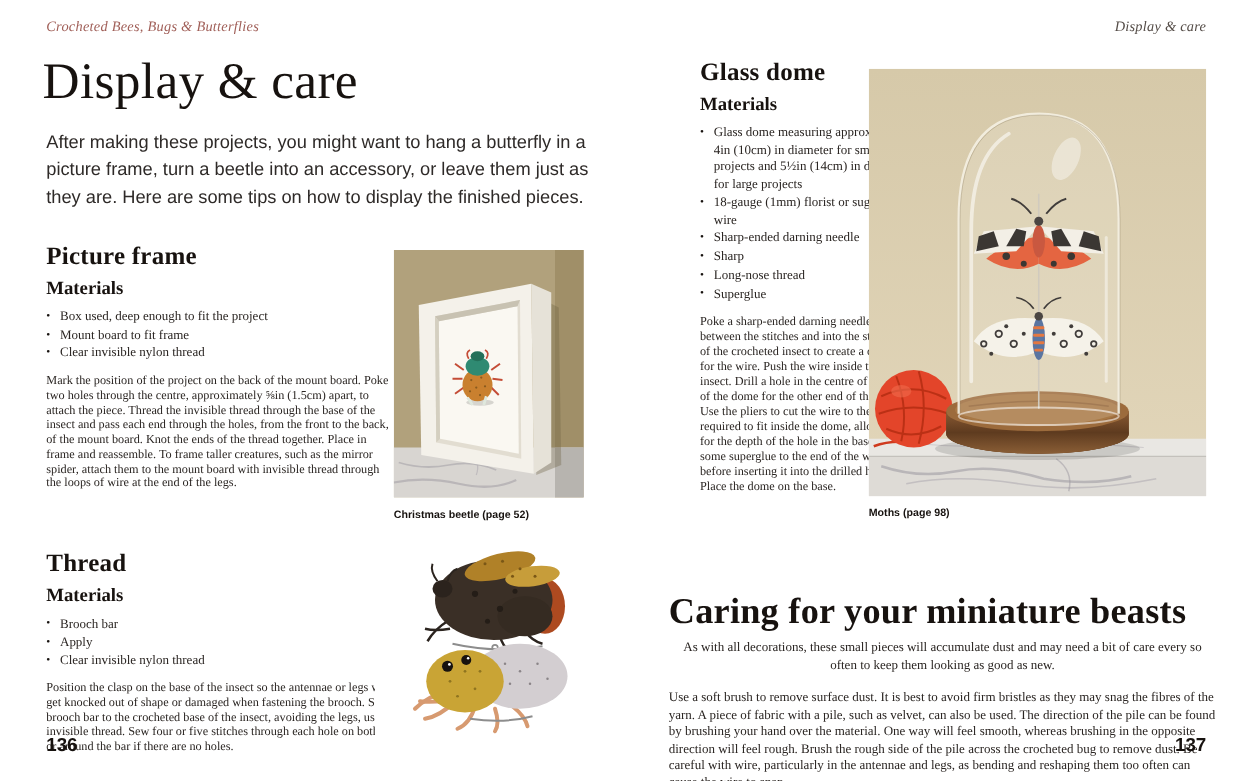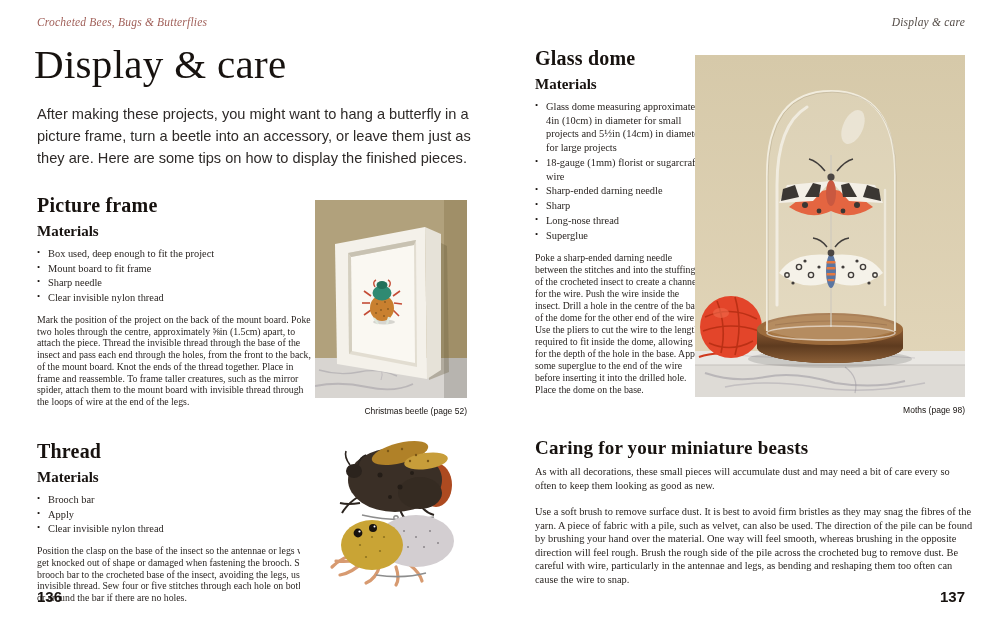--- a/index.html
+++ b/index.html
@@ -16,51 +16,50 @@
   .runhead-left{left:37px;top:16px;color:#a05f58;}
   .runhead-right{right:35px;top:16px;color:#544c47;text-align:right;}
 
   
   .page-title{left:34px;top:40px;font-family:"Liberation Serif",serif;font-size:41px;color:#17120f;letter-spacing:.3px;}
 
   .intro{left:37px;top:104px;width:462px;font-family:"Liberation Sans",sans-serif;
          font-size:14.6px;line-height:1.5;color:#2e2a28;}
 
   h2.sec{font-family:"Liberation Serif",serif;font-weight:700;font-size:20px;color:#17120f;margin:0 0 6px 0;letter-spacing:.2px;}
-  h2.sec-big{font-size:19px;}
+  h2.sec-big{font-size:29px;margin-top:36px;}
   h3.materials{font-family:Liberation Serif, serif;font-weight:700;font-size:15px;color:#17120f;margin:0 0 7px 0;}
 
   ul.mats{list-style:none;margin:0;padding:0;font-size:10.4px;line-height:1.32;color:#2a2522;}
   ul.mats li{position:relative;padding-left:11px;margin:0 0 1px 0;}
   ul.mats li:before{content:"•";position:absolute;left:0;top:0;font-size:9px;color:#17120f;}
 
   p.body{margin:0;font-size:9.8px;line-height:1.2;color:#2a2522;text-align:left;}
 
-  .caption{font-family:"Liberation Sans",sans-serif;font-weight:400;font-size:8.5px;color:#17120f;text-align:right;}
+  .caption{font-family:"Liberation Sans",sans-serif;font-weight:700;font-size:8.5px;color:#17120f;text-align:left;}
 
   .pagenum{font-family:"Liberation Sans",sans-serif;font-weight:700;font-size:15px;color:#17120f;}
 
   .photo{display:block;}
 </style>
 </head>
 <body>
 
 <div class="abs runhead runhead-left">Crocheted Bees, Bugs &amp; Butterflies</div>
 <div class="abs runhead runhead-right">Display &amp; care</div>
 
 <div class="abs page-title">Display &amp; care</div>
 <div class="abs intro">After making these projects, you might want to hang a butterfly in a picture frame, turn a beetle into an accessory, or leave them just as they are. Here are some tips on how to display the finished pieces.</div>
 
 <div class="abs" style="left:37px;top:194px;width:278px;">
   <h2 class="sec">Picture frame</h2>
   <h3 class="materials">Materials</h3>
   <ul class="mats">
     <li>Box used, deep enough to fit the project</li>
     <li>Mount board to fit frame</li>
-    <li>Sharp needle</li>
     <li>Clear invisible nylon thread</li>
   </ul>
   <p class="body" style="margin-top:9px;">Mark the position of the project on the back of the mount board. Poke two holes through the centre, approximately ⅝in (1.5cm) apart, to attach the piece. Thread the invisible thread through the base of the insect and pass each end through the holes, from the front to the back, of the mount board. Knot the ends of the thread together. Place in frame and reassemble. To frame taller creatures, such as the mirror spider, attach them to the mount board with invisible thread through the loops of wire at the end of the legs.</p>
 </div>
 
 <svg class="abs photo" style="left:315px;top:200px;" width="152" height="198" viewBox="0 0 152 198">
   <rect x="0" y="0" width="152" height="198" fill="#b1a17c"></rect>
   <rect x="129" y="0" width="23" height="198" fill="#a08f68"></rect>
 
   <g>
@@ -187,21 +186,21 @@
       </g>
     <circle cx="58" cy="108" r="4.4" fill="#17120f"></circle>
       <circle cx="73" cy="103" r="4" fill="#17120f"></circle>
     <circle cx="59.5" cy="106.5" r="1.1" fill="#fff"></circle>
       <circle cx="74.5" cy="101.5" r="1" fill="#fff"></circle>
   </g>
 </svg>
 
 <div class="abs pagenum" style="left:37px;top:588px;">136</div>
 
-<div class="abs" style="left:535px;top:47px;width:170px;">
+<div class="abs" style="left:560px;top:47px;width:170px;">
   <h2 class="sec">Glass dome</h2>
   <h3 class="materials">Materials</h3>
   <ul class="mats">
     <li>Glass dome measuring approximately 4in (10cm) in diameter for small projects and 5½in (14cm) in diameter for large projects</li>
     <li>18-gauge (1mm) florist or sugarcraft wire</li>
     <li>Sharp-ended darning needle</li>
     <li>Sharp</li>
     <li>Long-nose thread</li>
     <li>Superglue</li>
   </ul>
@@ -316,17 +315,17 @@
     <path d="M82 250 L82 130 Q82 70 112 52" stroke="#ffffff" stroke-width="3" fill="none" opacity="0.55" stroke-linecap="round"></path>
     <path d="M190 250 L190 135" stroke="#ffffff" stroke-width="2.4" fill="none" opacity="0.45" stroke-linecap="round"></path>
     <ellipse cx="158" cy="72" rx="10" ry="18" fill="#ffffff" opacity="0.4" transform="rotate(24 158 72)"></ellipse>
     <ellipse cx="136" cy="278" rx="64" ry="7" fill="none" stroke="#ffffff" stroke-width="1.6" opacity="0.55"></ellipse>
   </g>
 </svg>
 <div class="abs caption" style="left:695px;top:405px;width:270px;">Moths (page 98)</div>
 
 <div class="abs" style="left:535px;top:437px;width:438px;">
   <h2 class="sec sec-big">Caring for your miniature beasts</h2>
-  <p class="body" style="font-size:10.4px;line-height:1.3;">As with all decorations, these small pieces will accumulate dust and may need a bit of care every so often to keep them looking as good as new.</p>
+  <p class="body" style="font-size:10.4px;line-height:1.3;text-align:center;">As with all decorations, these small pieces will accumulate dust and may need a bit of care every so often to keep them looking as good as new.</p>
   <p class="body" style="font-size:10.4px;line-height:1.3;margin-top:13px;">Use a soft brush to remove surface dust. It is best to avoid firm bristles as they may snag the fibres of the yarn. A piece of fabric with a pile, such as velvet, can also be used. The direction of the pile can be found by brushing your hand over the material. One way will feel smooth, whereas brushing in the opposite direction will feel rough. Brush the rough side of the pile across the crocheted bug to remove dust. Be careful with wire, particularly in the antennae and legs, as bending and reshaping them too often can cause the wire to snap.</p>
 </div>
 
 <div class="abs pagenum" style="right:35px;top:588px;">137</div>
 
 </body></html>

